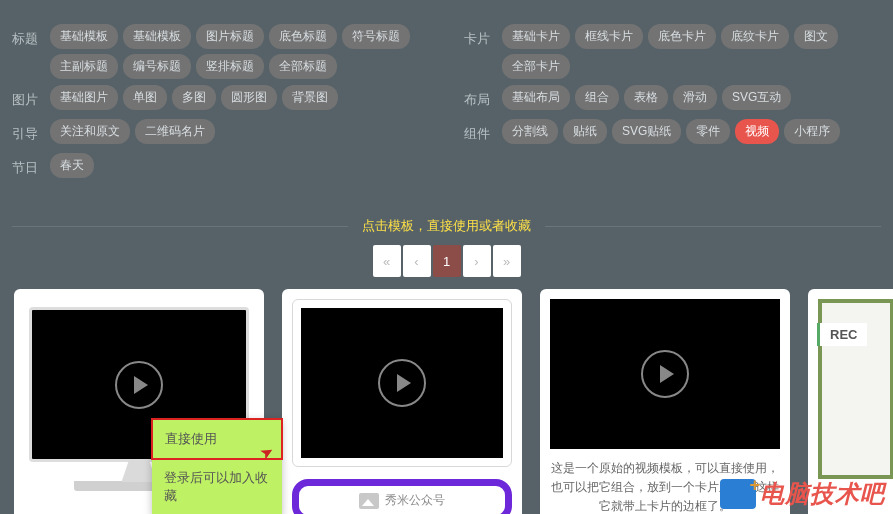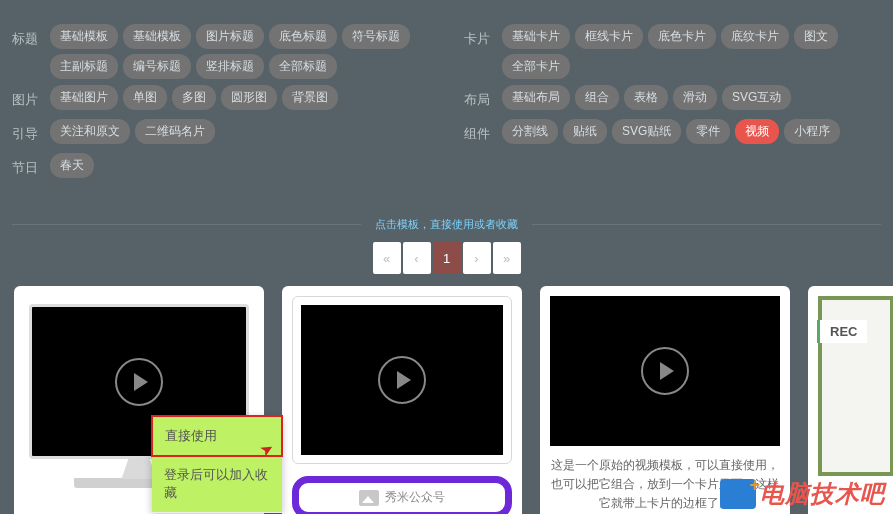--- a/index.html
+++ b/index.html
@@ -11,21 +11,21 @@
     .filter-tags { display: flex; flex-wrap: wrap; gap: 5px; flex: 1; }
     .tag { display: inline-block; padding: 4px 10px; border-radius: 12px; font-size: 12px; color: #d8dee2; background: #737373; cursor: pointer; white-space: nowrap; }
     .tag.active { background: #e8554d; color: #fff; }
     
     .left-col { float: left; width: 50%; }
     .right-col { float: right; width: 48%; }
     .filter-container { overflow: hidden; }
     
     .divider-section { display: flex; align-items: center; margin: 6px 0 10px; padding: 0 12px; }
     .divider-line { flex: 1; height: 1px; background: #6a7479; }
-    .divider-text { color: #7dd3fc; font-size: 11px; padding: 0 14px; }
+    .divider-text { color: #fde047; font-size: 13px; padding: 0 14px; }
     
     .pagination { display: flex; justify-content: center; gap: 0; margin-bottom: 12px; }
     .page-btn { width: 28px; height: 32px; display: flex; align-items: center; justify-content: center; background: #fff; color: #8c4c48; border: none; font-size: 13px; cursor: pointer; margin: 0 1px; border-radius: 2px; }
     .page-btn.active { background: #8c4c48; color: #fff; }
     .page-btn.disabled { color: #bbb; }
     
     .cards-row { display: flex; gap: 18px; padding: 0 14px; overflow: hidden; }
     .card { background: #fff; border-radius: 6px; padding: 10px; flex-shrink: 0; }
     .card1 { width: 250px; position: relative; }
     .card2 { width: 240px; }

